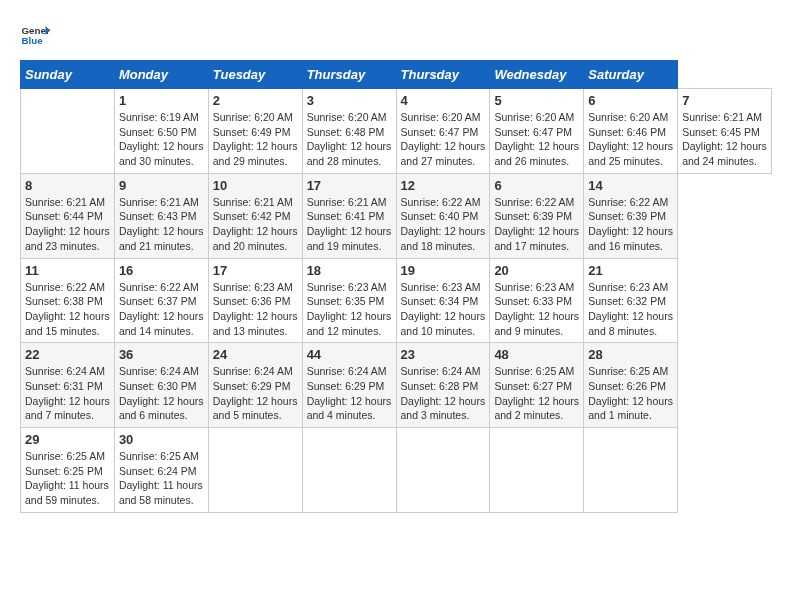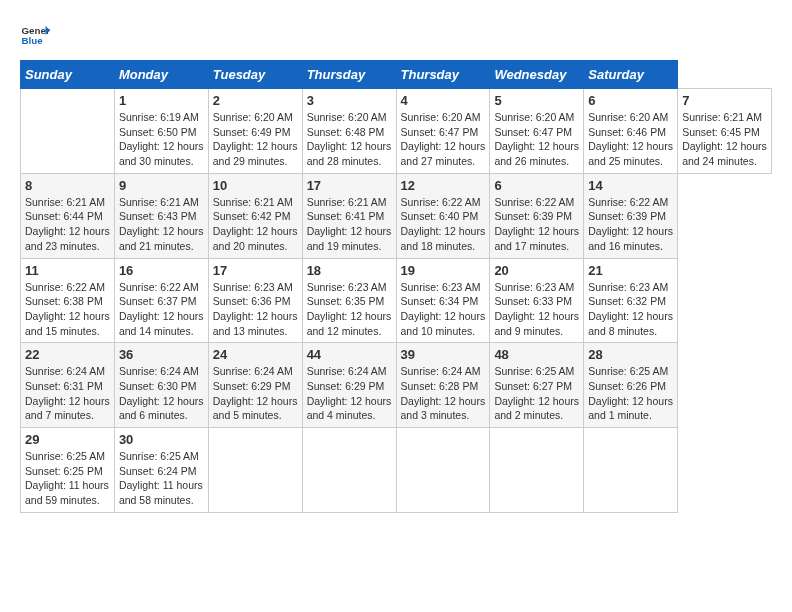--- a/index.html
+++ b/index.html
@@ -211,21 +211,21 @@
         </td>
         <td>
           <span class="day-num">24</span>
           <div class="day-info">Sunrise: 6:24 AM<br>Sunset: 6:29 PM<br>Daylight: 12 hours and 5 minutes.</div>
         </td>
         <td>
           <span class="day-num">44</span>
           <div class="day-info">Sunrise: 6:24 AM<br>Sunset: 6:29 PM<br>Daylight: 12 hours and 4 minutes.</div>
         </td>
         <td>
-          <span class="day-num">39</span>
+          <span class="day-num">23</span>
           <div class="day-info">Sunrise: 6:24 AM<br>Sunset: 6:28 PM<br>Daylight: 12 hours and 3 minutes.</div>
         </td>
         <td>
           <span class="day-num">48</span>
           <div class="day-info">Sunrise: 6:25 AM<br>Sunset: 6:27 PM<br>Daylight: 12 hours and 2 minutes.</div>
         </td>
         <td>
           <span class="day-num">28</span>
           <div class="day-info">Sunrise: 6:25 AM<br>Sunset: 6:26 PM<br>Daylight: 12 hours and 1 minute.</div>
         </td>

